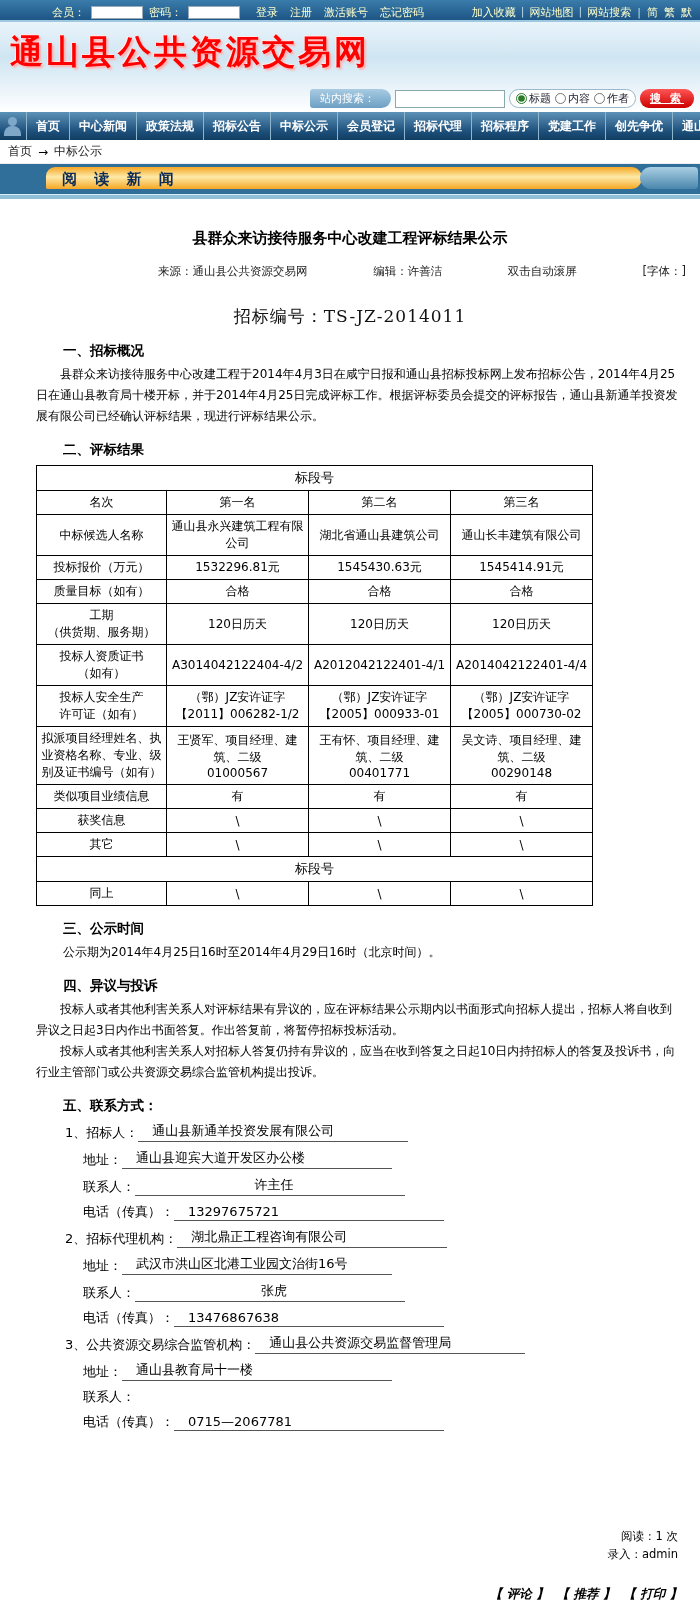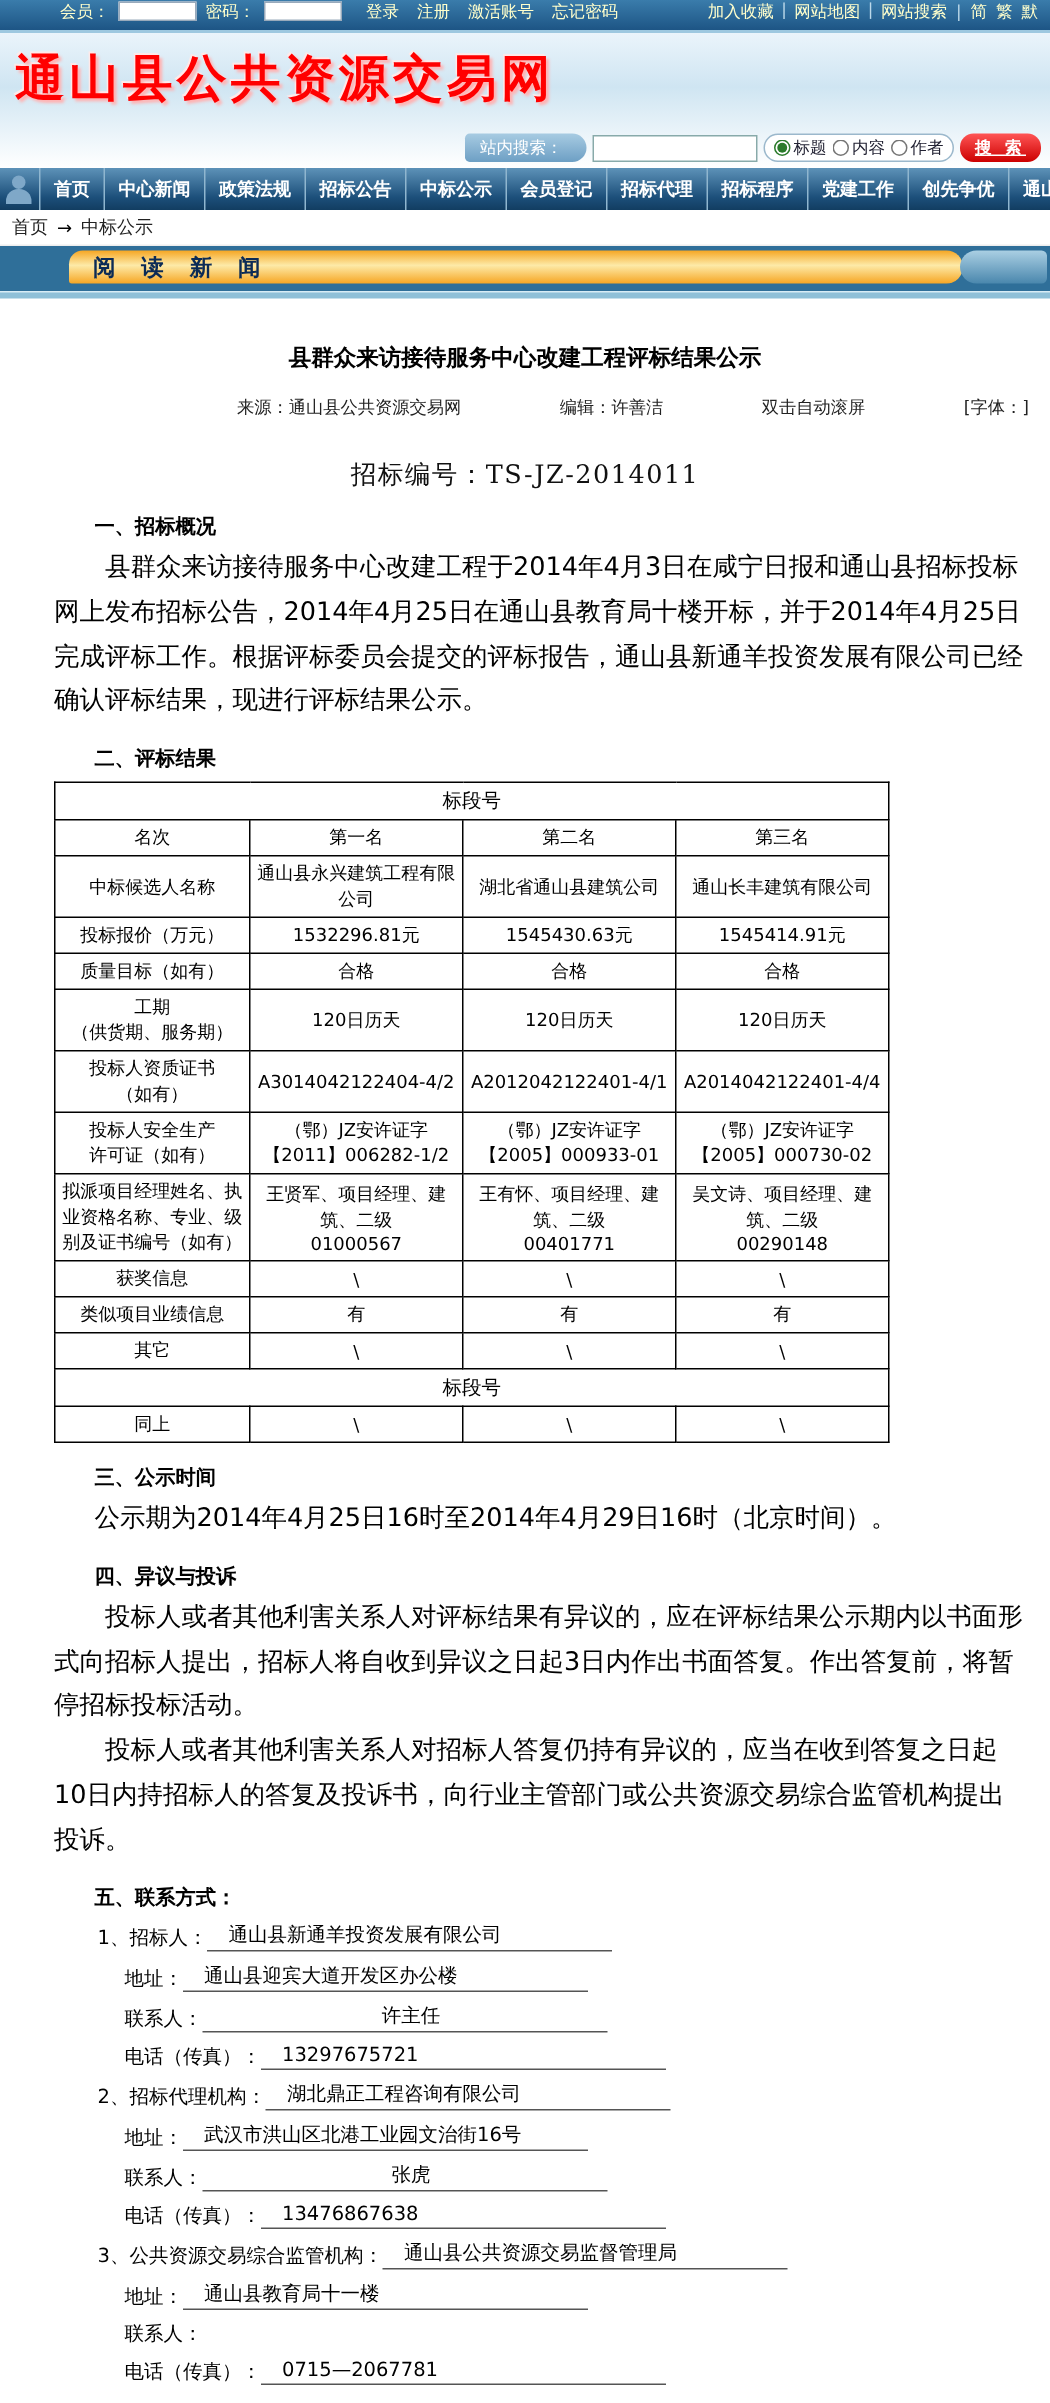--- a/index.html
+++ b/index.html
@@ -1,20 +1,20 @@
 <!DOCTYPE html>
 <html><head>
 <meta charset="utf-8">
 <style>
   * { margin:0; padding:0; box-sizing:border-box; }
   body { width:700px; font-family:"DejaVu Sans","Liberation Sans",sans-serif; background:#fff; color:#000; font-size:13px; }
   .page { width:700px; overflow:hidden; }
 
   
-  .topbar { height:22px; background:linear-gradient(#3a7cab,#1d5585); border-bottom:2px solid #9ec8e0; display:flex; align-items:flex-start; justify-content:space-between; padding:0 8px 0 40px; font-size:11px; color:#ffffcc; }
+  .topbar { height:22px; background:linear-gradient(#3a7cab,#1d5585); border-bottom:2px solid #9ec8e0; display:flex; align-items:flex-end; justify-content:space-between; padding:0 8px 0 52px; font-size:11px; color:#ffffcc; }
   .topbar .grp { display:flex; align-items:center; gap:6px; }
   .topbar input { width:52px; height:13px; border:1px solid #9ab; background:#fff; font-size:10px; }
   .topbar a { color:#ffffcc; text-decoration:none; cursor:pointer; }
   .topbar .sep { color:#bcd9ea; }
 
   
   .header { height:90px; background:linear-gradient(#eaf4fb,#cfe5f2 40%,#ffffff); position:relative;padding-left:47px; }
   .site-title { position:absolute; left:10px; top:8px; font-size:33px; font-weight:900; letter-spacing:3px; color:#ff0000; text-shadow:2px 2px 2px #ffb3b3, -1px -1px 0 #ffe9e9; font-family:"DejaVu Serif","Liberation Serif",serif; }
   .search-row { position:absolute; right:6px; bottom:4px; display:flex; align-items:center; gap:4px; font-size:11px; }
   .search-label { background:linear-gradient(#a7cbe2,#6d9fc4); color:#fff; padding:2px 16px 2px 10px; border-radius:4px 12px 12px 4px; }
@@ -44,21 +44,21 @@
   .bar .label { position:absolute; left:62px; top:50%; transform:translateY(-50%); color:#0b2b56; font-weight:bold; letter-spacing:6px; font-size:15px; }
   .bar-strip { height:5px; background:#8fc0d8; border-top:1px solid #d8ecf5; }
 
   
   .article { padding:14px 8px 6px 8px; }
   .a-title { text-align:center; font-weight:bold; font-size:15px; margin-top:16px; }
   .a-meta { display:flex; justify-content:space-between; margin:16px 6px 0 150px; font-size:11.5px; color:#222; }
   .a-meta .fsz span { cursor:pointer; }
   .bid-no { text-align:center; font-family:"DejaVu Serif","Liberation Serif",serif; font-size:17px; letter-spacing:1px; margin-top:26px; color:#111; }
   .sec-h { font-weight:bold; font-size:13.5px; margin:14px 0 4px 55px; }
-  .sec-p { font-size:17px; line-height:1.75; margin:0 10px 0 28px; text-indent:2em; }
+  .sec-p { font-size:12px; line-height:1.75; margin:0 10px 0 28px; text-indent:2em; }
   .sec-p.noind { text-indent:0; margin-left:55px; }
 
   
   table.result { border-collapse:collapse; margin:6px 0 2px 28px; width:557px; font-size:12px; }
   table.result th, table.result td { border:1px solid #000; padding:3px 4px; text-align:center; vertical-align:middle; font-weight:normal; white-space:pre-line; }
   table.result th { width:130px;margin-left:28px; }
   table.result td { width:142px; }
   td.spanrow { font-size:13px; padding:4px; }
 
   
@@ -234,30 +234,30 @@
           <tr>
             <th>拟派项目经理姓名、执业资格名称、专业、级别及证书编号（如有）</th>
             <td>王贤军、项目经理、建筑、二级
 01000567</td>
             <td>王有怀、项目经理、建筑、二级
 00401771</td>
             <td>吴文诗、项目经理、建筑、二级
 00290148</td>
           </tr>
           <tr>
-            <th>获奖信息</th>
-            <td>\</td>
-            <td>\</td>
-            <td>\</td>
-          </tr>
-          <tr>
             <th>类似项目业绩信息</th>
             <td>有</td>
             <td>有</td>
             <td>有</td>
+          </tr>
+          <tr>
+            <th>获奖信息</th>
+            <td>\</td>
+            <td>\</td>
+            <td>\</td>
           </tr>
           <tr>
             <th>其它</th>
             <td>\</td>
             <td>\</td>
             <td>\</td>
           </tr>
           <tr>
             <td class="spanrow" colspan="4">标段号</td>
           </tr>

